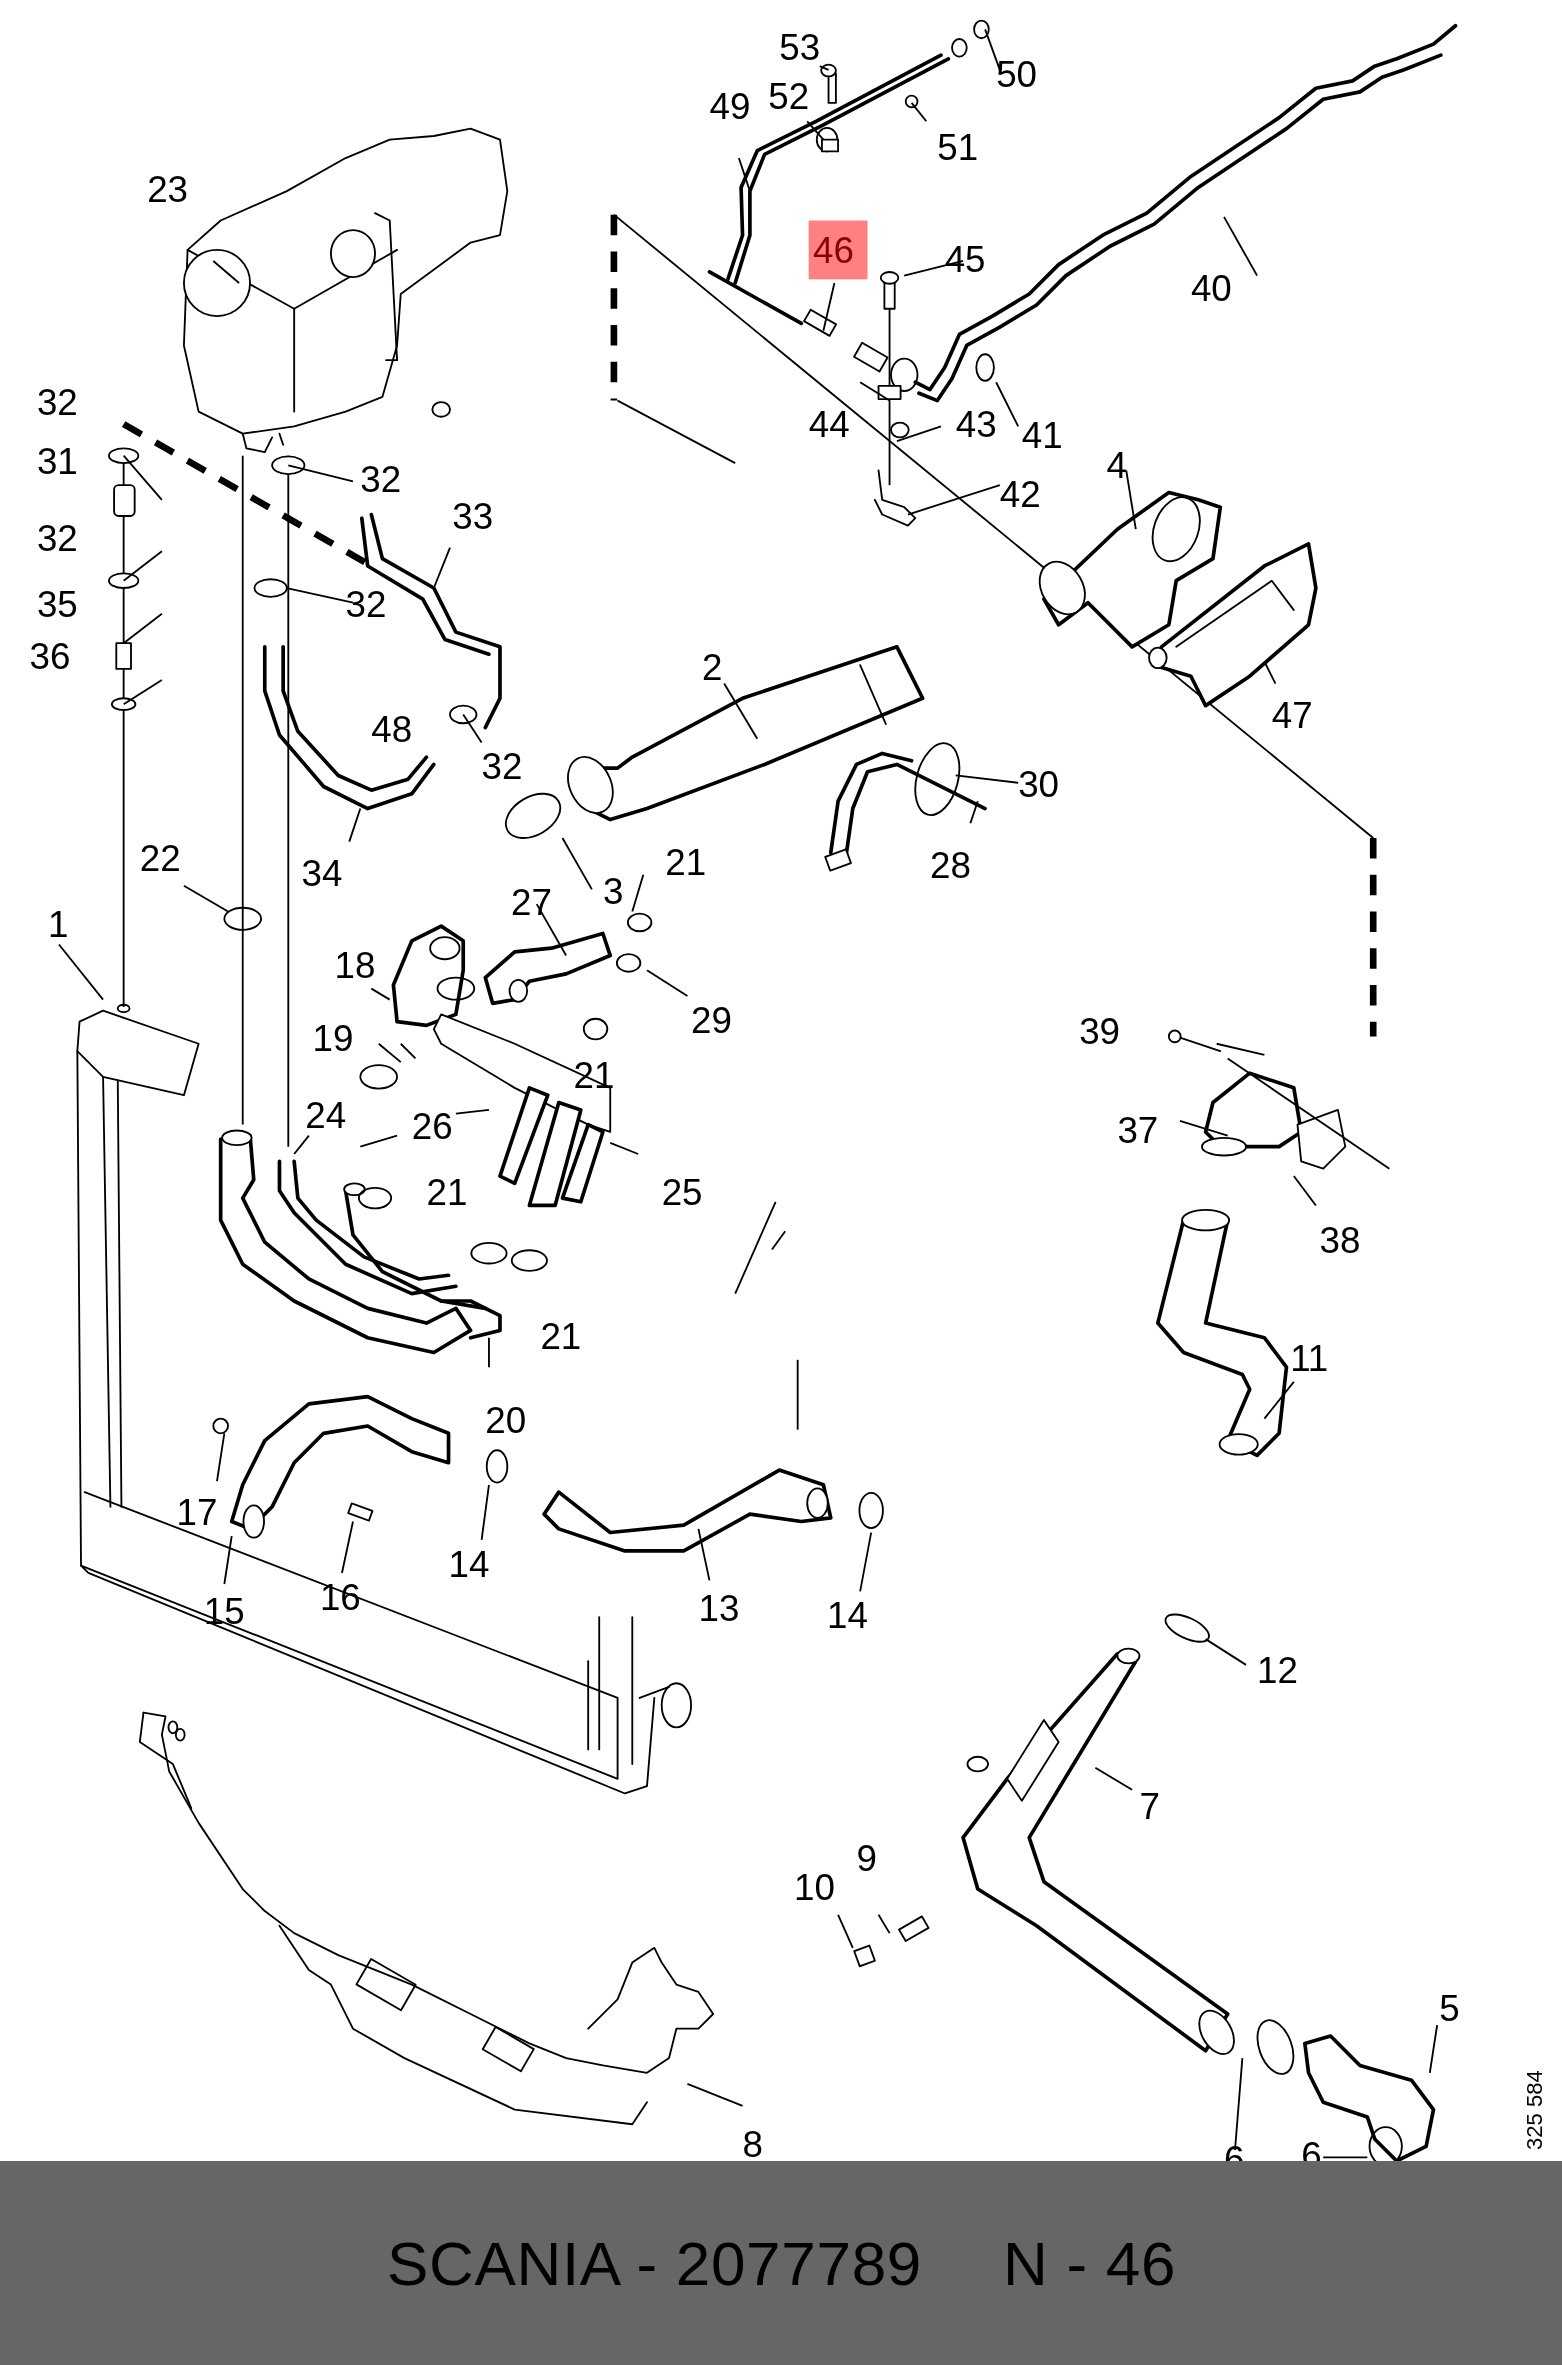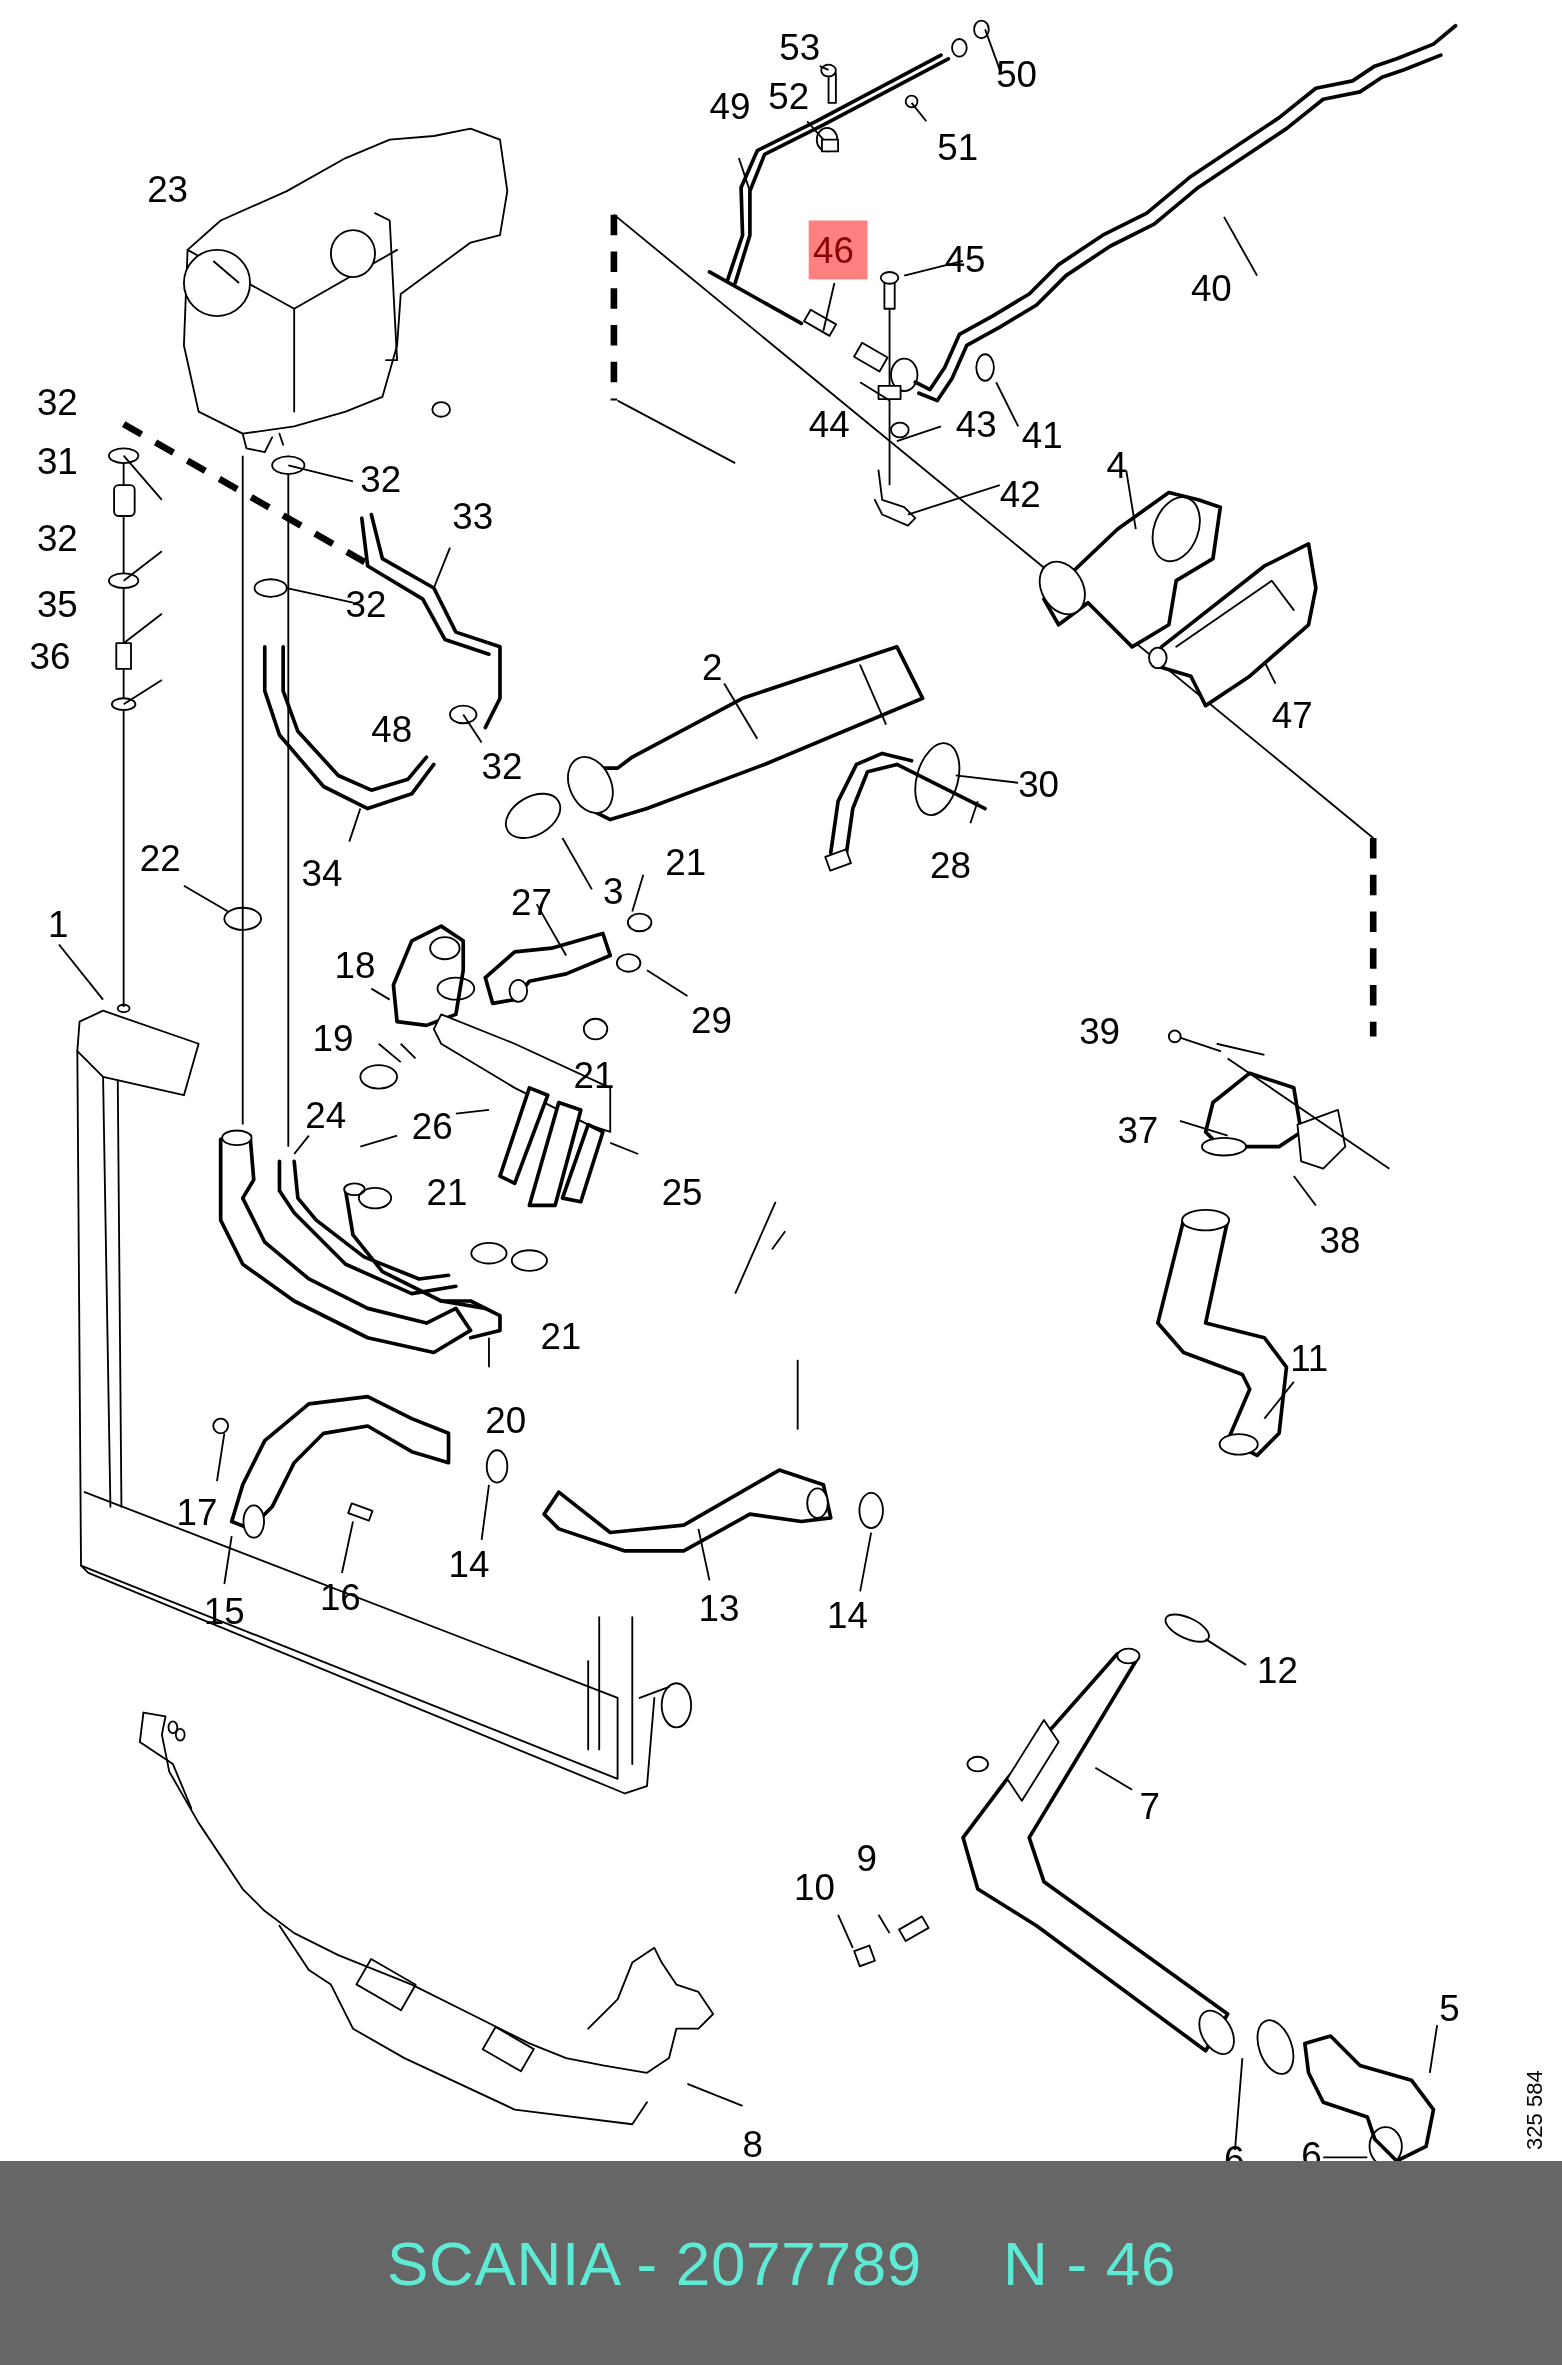--- a/index.html
+++ b/index.html
@@ -10,21 +10,21 @@
   #diagram .part-thin { fill: none; stroke: #000; stroke-width: 2.5; stroke-linecap: round; stroke-linejoin: round; }
   #diagram .fill-white { fill: #fff; }
   #diagram .leader { fill: none; stroke: #000; stroke-width: 2.5; }
   #diagram .dash { fill: none; stroke: #000; stroke-width: 9; stroke-dasharray: 28 22; }
   #diagram .callout { font-family: "Liberation Sans", sans-serif; font-size: 50px; fill: #000; }
   #diagram .callout-hl { fill: #8b0000; }
   #diagram .hl-box { fill: #ff8080; }
   #diagram .ref { font-family: "Liberation Sans", sans-serif; font-size: 30px; fill: #000; }
   #footer { position: absolute; left: 0; top: 2161px; width: 1563px; height: 204px;
             background: #666666; display: flex; align-items: center; justify-content: center; }
-  #footer .ftxt { color: #5eead4; font-family: "Liberation Sans", sans-serif; font-size: 62px;
+  #footer .ftxt { color: #000000; font-family: "Liberation Sans", sans-serif; font-size: 62px;
                   letter-spacing: 0.7px; white-space: pre; }
   #footer .gap { display: inline-block; width: 81px; }
 </style>
 </head>
 <body>
 
 <svg id="diagram" viewBox="0 0 2126 2940" xmlns="http://www.w3.org/2000/svg">
 
   <g>
     <path class="dash" d="M835 292 L835 545"></path>

